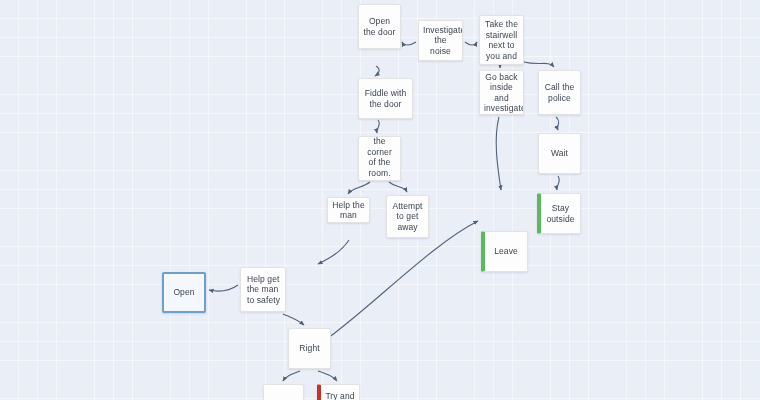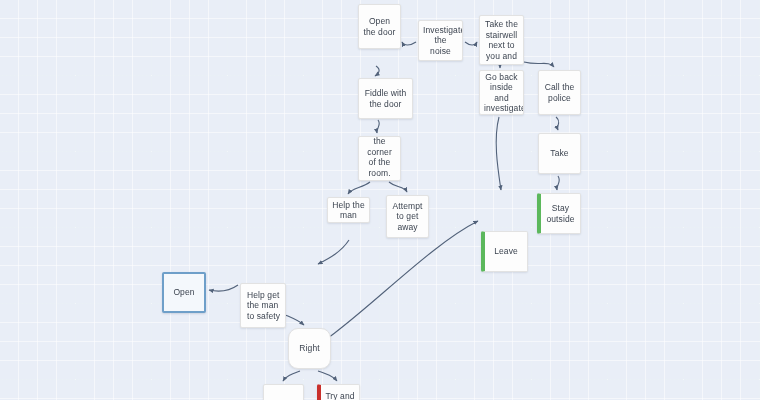--- a/index.html
+++ b/index.html
@@ -111,41 +111,41 @@
     <div class="node" style="left: 479px; top: 70px; width: 45px; height: 45px;">
       <span class="label">Go back inside and investigate</span>
     </div>
     <div class="node" style="left: 538px; top: 70px; width: 43px; height: 45px;">
       <span class="label">Call the police</span>
     </div>
     <div class="node" style="left: 358px; top: 136px; width: 43px; height: 45px; align-items: flex-end;">
       <span class="label">the corner of the room.</span>
     </div>
     <div class="node" style="left: 538px; top: 133px; width: 43px; height: 41px;">
-      <span class="label">Take</span>
+      <span class="label">Wait</span>
     </div>
     <div class="node" style="left: 327px; top: 197px; width: 43px; height: 26px;">
       <span class="label">Help the man</span>
     </div>
     <div class="node" style="left: 386px; top: 195px; width: 43px; height: 43px;">
       <span class="label">Attempt to get away</span>
     </div>
     <div class="node accent-green" style="left: 481px; top: 193px; width: 47px; height: 41px; margin-top: 38px;">
       <span class="label">Leave</span>
     </div>
     <div class="node accent-green" style="left: 537px; top: 193px; width: 44px; height: 41px;">
       <span class="label">Stay outside</span>
     </div>
     <div class="node selected" style="left: 162px; top: 272px; width: 44px; height: 41px;">
       <span class="label">Open</span>
     </div>
-    <div class="node left-text" style="left: 240px; top: 267px; width: 46px; height: 45px; margin-top: 16px;">
+    <div class="node left-text" style="left: 240px; top: 267px; width: 46px; height: 45px;">
       <span class="label">Help get the man to safety</span>
     </div>
-    <div class="node" style="left: 288px; top: 328px; width: 43px; height: 41px; border-radius: 10px;">
+    <div class="node" style="left: 288px; top: 328px; width: 43px; height: 41px;">
       <span class="label">Right</span>
     </div>
     <div class="node" style="left: 263px; top: 384px; width: 41px; height: 24px;">
       <span class="label"></span>
     </div>
     <div class="node accent-red" style="left: 317px; top: 384px; width: 43px; height: 24px;">
       <span class="label">Try and</span>
     </div>
   </div>
 

